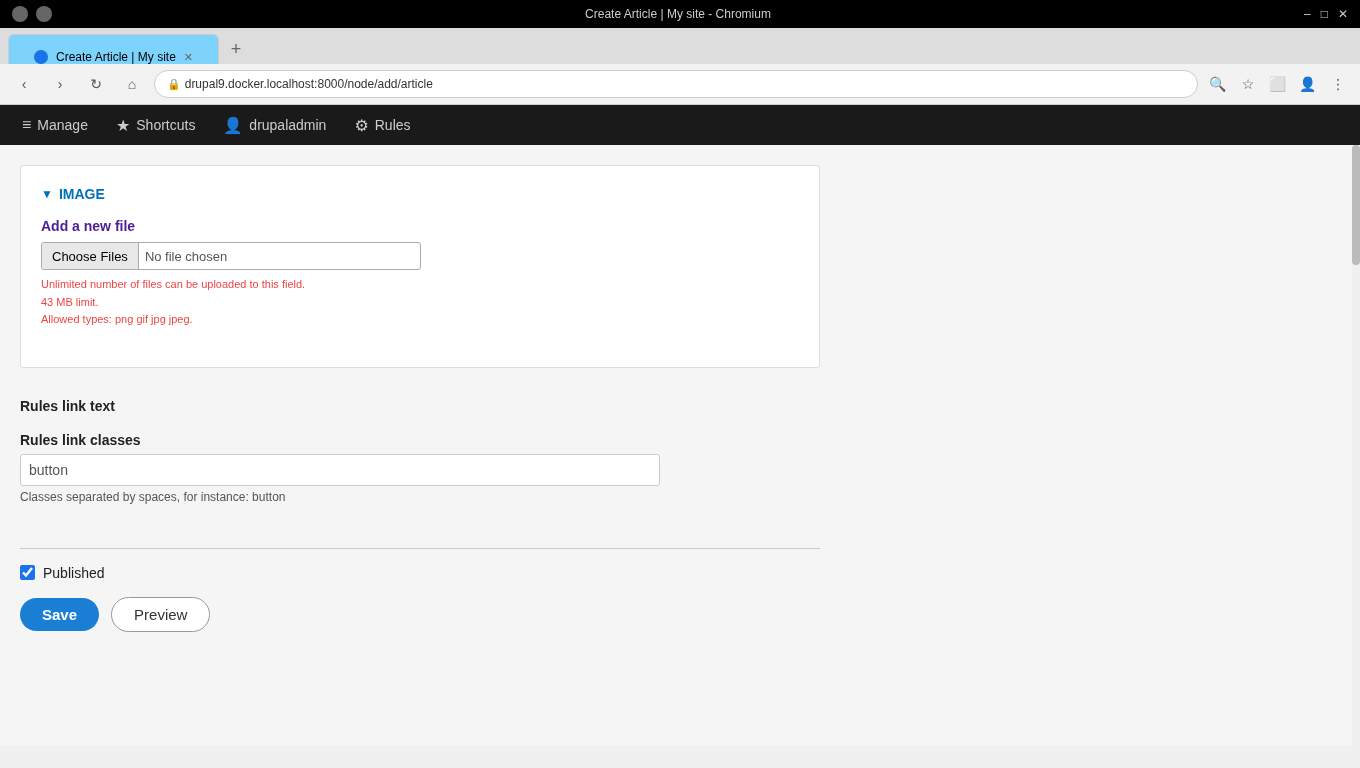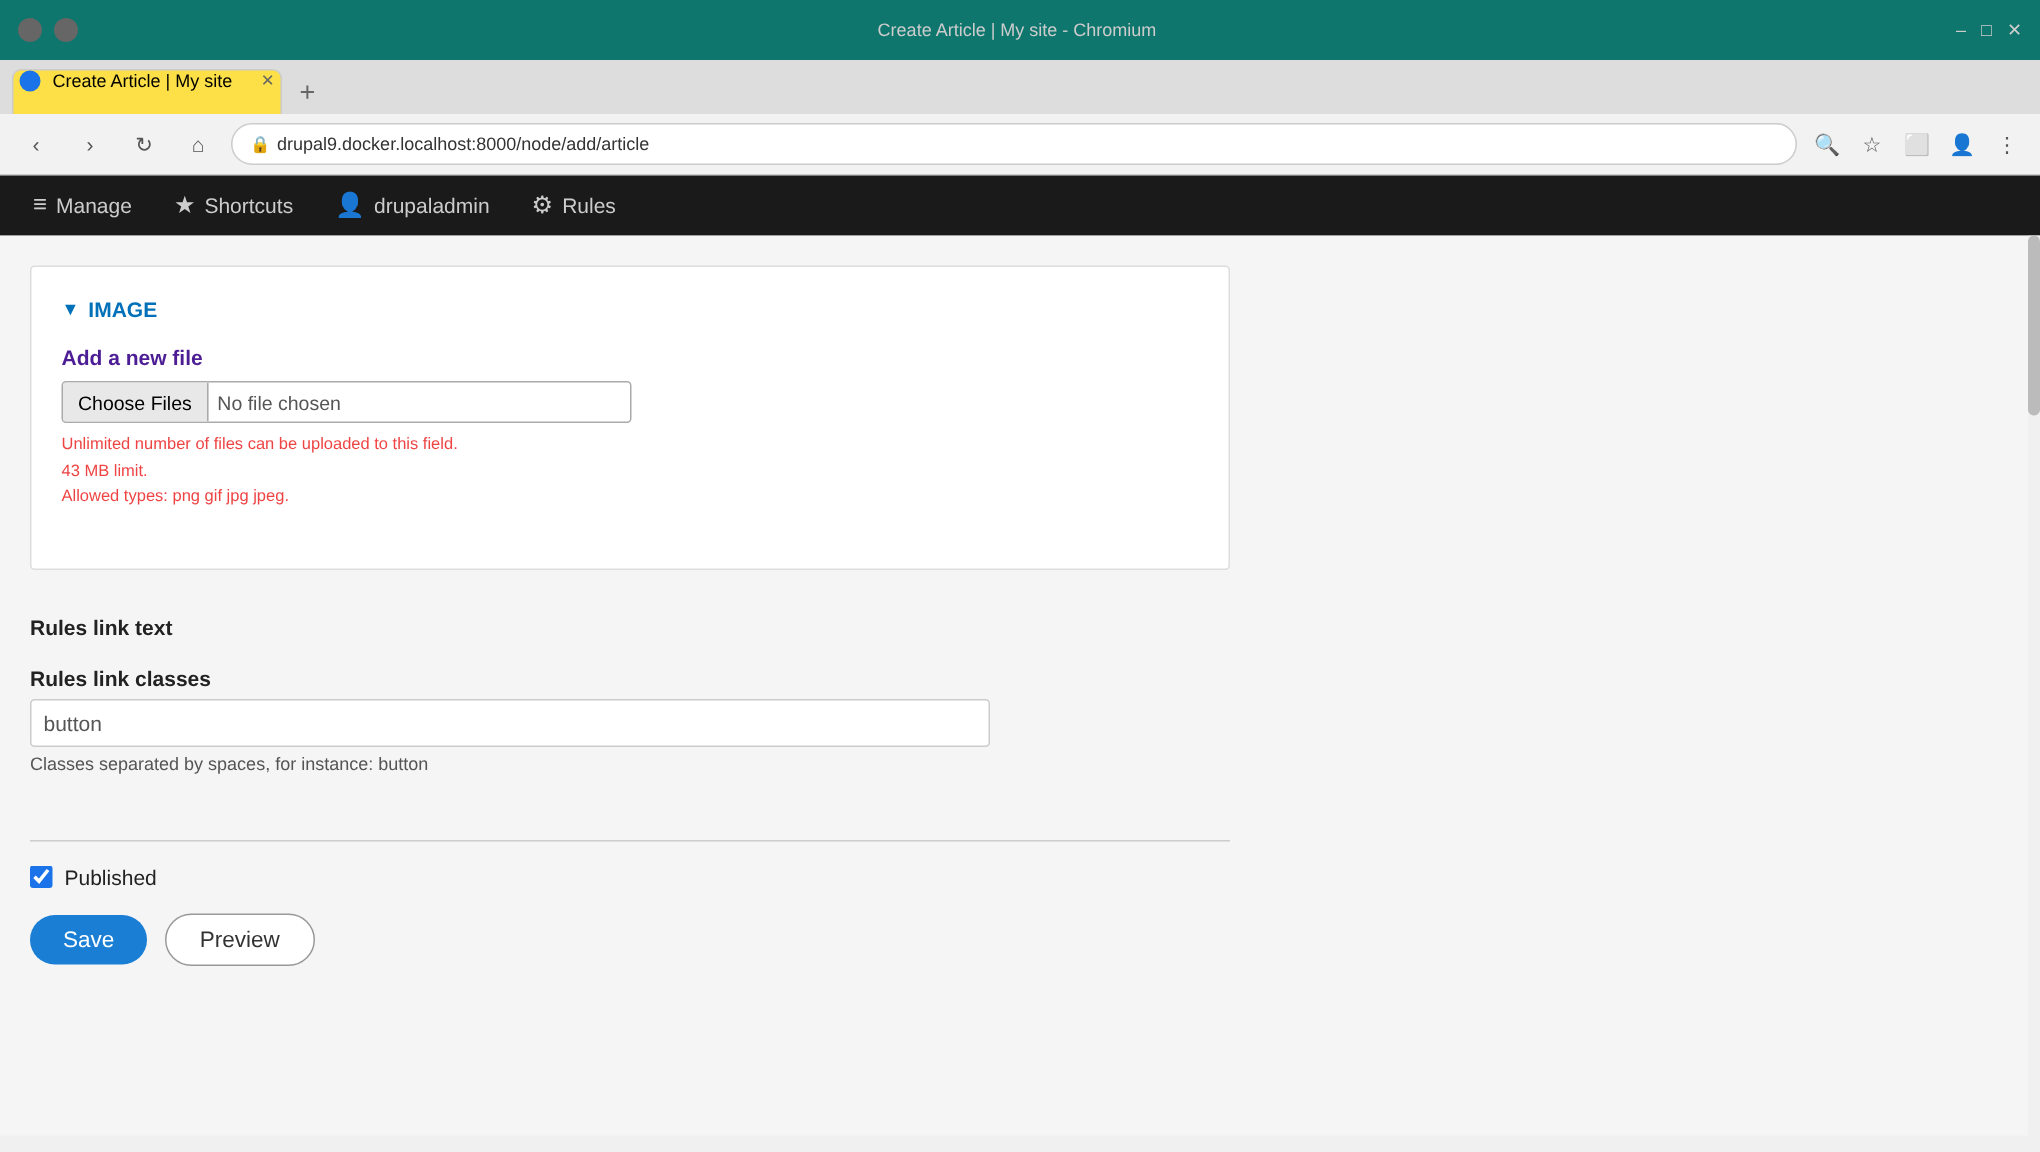--- a/index.html
+++ b/index.html
@@ -1,21 +1,21 @@
 <!DOCTYPE html>
 <html><head>
   <meta charset="utf-8">
   <style>
     * { box-sizing: border-box; margin: 0; padding: 0; }
     body { font-family: Arial, sans-serif; font-size: 14px; background: #f0f0f0; }
 
     
     .os-titlebar {
-      background: #0f766e;
-      height: 40px;
+      background: #000000;
+      height: 28px;
       display: flex;
       align-items: center;
       justify-content: space-between;
       padding: 0 12px;
       color: #ccc;
       font-size: 12px;
     }
     .os-titlebar-left { display: flex; align-items: center; gap: 8px; }
     .os-titlebar-title { flex: 1; text-align: center; font-size: 12px; color: #ccc; }
     .os-titlebar-right { display: flex; align-items: center; gap: 10px; }
@@ -28,28 +28,28 @@
     }
     .tab-bar {
       background: #ddd;
       height: 36px;
       display: flex;
       align-items: flex-end;
       padding: 0 8px;
       gap: 2px;
     }
     .tab {
-      background: #fde047;
+      background: #7dd3fc;
       border: 1px solid #ccc;
       border-bottom: none;
       border-radius: 6px 6px 0 0;
       height: 30px;
       display: flex;
-      align-items: flex-start;
-      padding: 0 4px;
+      align-items: flex-end;
+      padding: 0 25px;
       gap: 8px;
       font-size: 12px;
       min-width: 180px;
     }
     .tab-favicon {
       width: 14px; height: 14px;
       background: #1a73e8;
       border-radius: 50%;
       display: inline-block;
     }
@@ -238,21 +238,21 @@
 
     
     .form-buttons { display: flex; gap: 12px; align-items: center; }
     .save-btn {
       background: #1a7fd4;
       color: white;
       border: none;
       border-radius: 20px;
       padding: 8px 22px;
       font-size: 15px;
-      font-weight: normal;
+      font-weight: bold;
       cursor: pointer;
     }
     .preview-btn {
       background: white;
       color: #333;
       border: 1px solid #999;
       border-radius: 20px;
       padding: 8px 22px;
       font-size: 15px;
       cursor: pointer;

